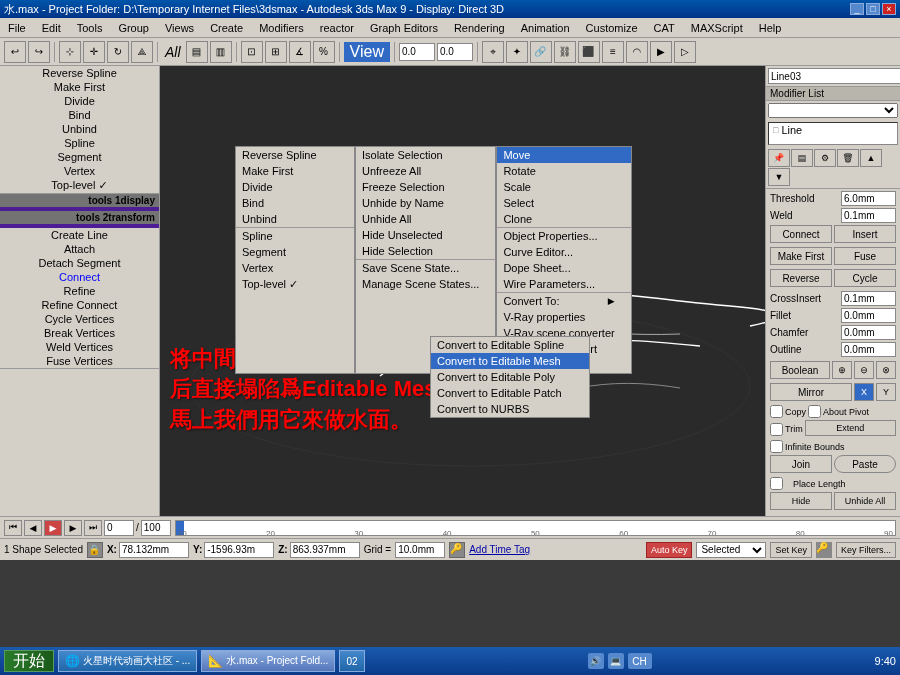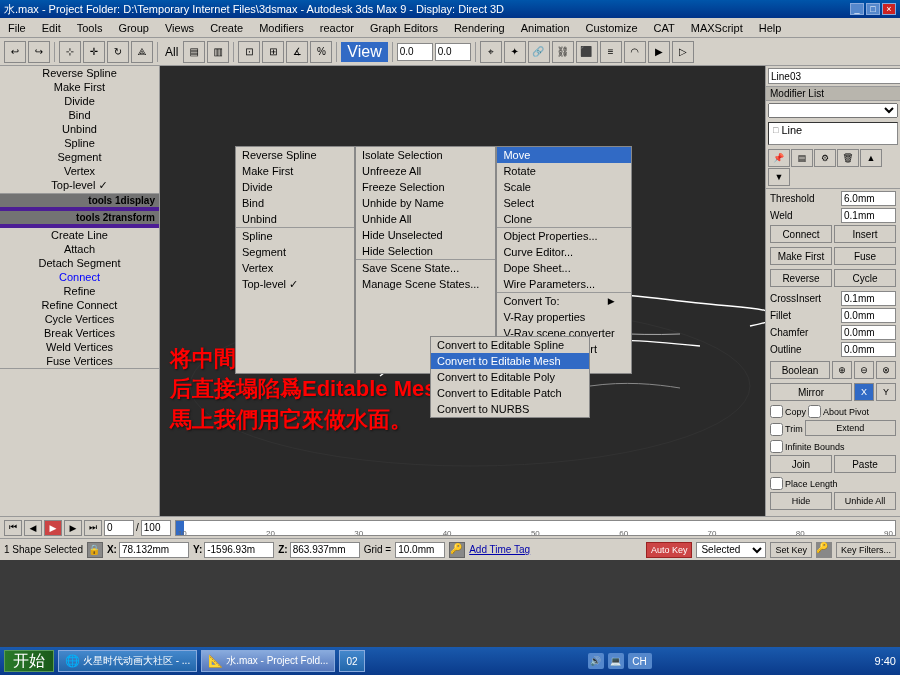--- a/index.html
+++ b/index.html
@@ -44,21 +44,21 @@
     }
     .toolbar-btn {
       background: #d4d0c8;
       border: 1px solid #888;
       width: 22px; height: 22px;
       display: flex; align-items: center; justify-content: center;
       cursor: pointer;
       font-size: 10px;
     }
     .toolbar-separator { width: 1px; height: 20px; background: #999; margin: 0 2px; }
-    .toolbar-label { font-size: 12px; padding: 0 3px; }
+    .toolbar-label { font-size: 14px; padding: 0 3px; font-style: italic; }
     .toolbar-input { width: 36px; height: 18px; font-size: 10px; border: 1px solid #888; background: white; padding: 0 2px; }
 
     
     #main-layout {
       display: flex;
       height: calc(675px - 18px - 20px - 28px - 22px - 22px);
     }
 
     
     #left-panel {
@@ -710,23 +710,23 @@
           <input type="checkbox" style=""> 
             <span>Trim</span>
           <button class="right-big-btn" style="flex:1; height:16px; font-size:9px;">Extend</button>
         </div>
         <div style="display:flex; align-items:center; gap:2px; margin-bottom:2px; font-size:9px;">
           <input type="checkbox" style=""> 
             <span>Infinite Bounds</span>
         </div>
         <div style="display:flex; gap:2px; margin-bottom:2px;">
           <button class="right-big-btn" style="flex:1;">Join</button>
-          <button class="right-big-btn" style="flex:1;">Paste</button>
+          <button class="right-big-btn" style="flex:1;border-radius:9px;">Paste</button>
         </div>
-        <div style="display:flex; align-items:center; gap:2px; margin-bottom:2px; font-size:9px;">
+        <div style="display:flex; align-items:center; gap:10px; margin-bottom:2px; font-size:9px;">
           <input type="checkbox" style=""> 
             <span>Place Length</span>
         </div>
         <div style="display:flex; gap:2px;">
           <button class="right-big-btn" style="flex:1; font-size:9px;">Hide</button>
           <button class="right-big-btn" style="flex:1; font-size:9px;">Unhide All</button>
         </div>
       </div>
     </div>
   </div>

